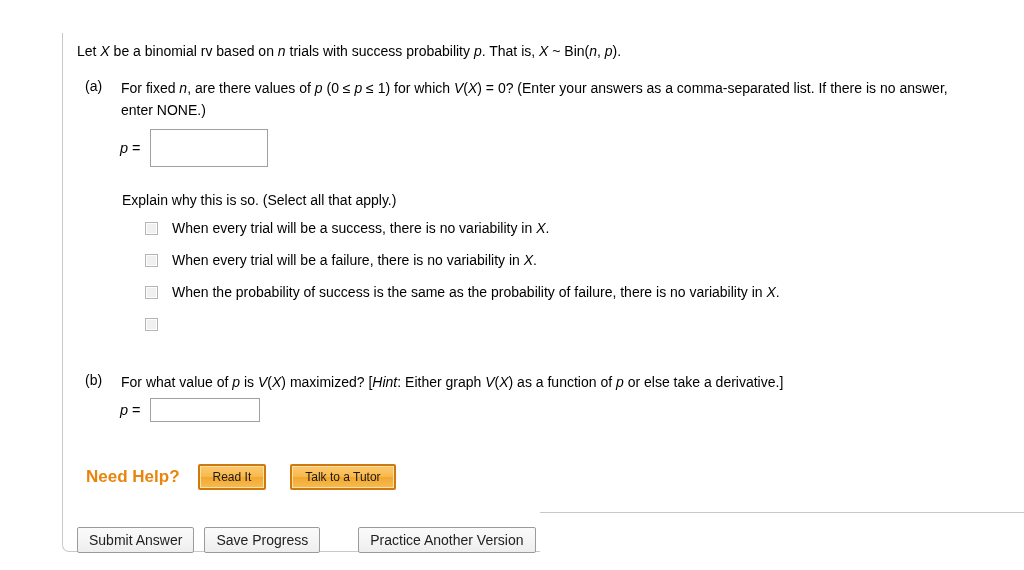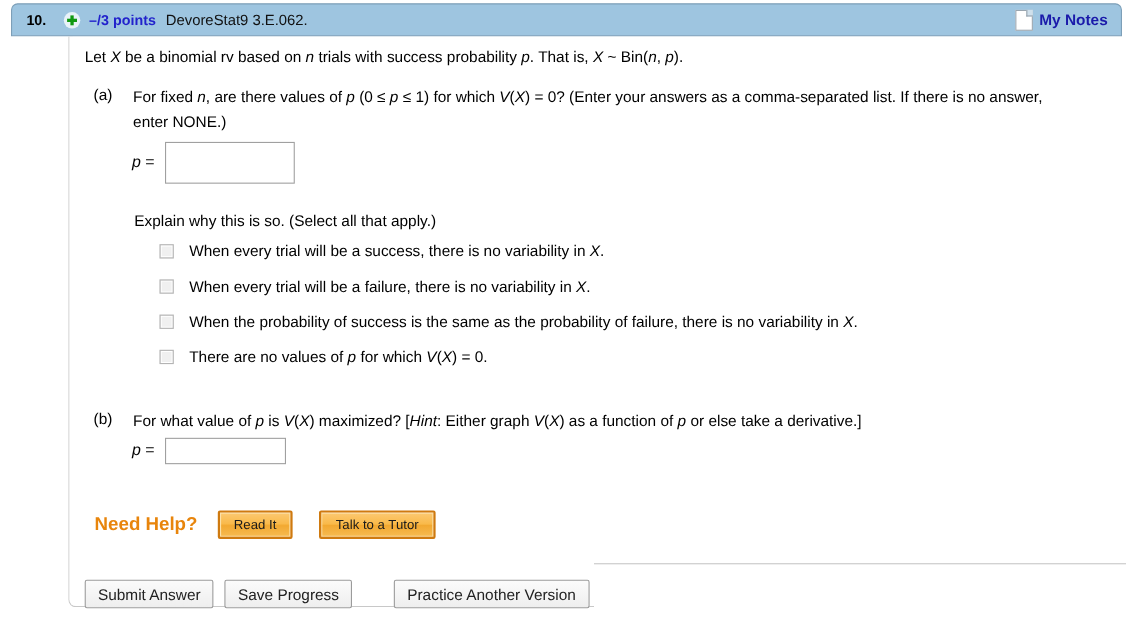--- a/index.html
+++ b/index.html
@@ -267,30 +267,20 @@
     white-space: nowrap;
   }
   .gap-sm { width: 10px; }
   .gap-lg { width: 38px; }
 </style>
 </head>
 <body>
 
 <div class="page">
 
-  <div class="qheader">
-    <span class="qnum">10.</span>
-    <span class="plus-icon"></span>
-    <span class="points">–/3 points</span>
-    <span class="qcode">DevoreStat9 3.E.062.</span>
-    <span class="mynotes">
-      <span class="note-icon"></span>
-      <span class="mynotes-label">My Notes</span>
-    </span>
-  </div>
 
   <div class="qbody"></div>
   <div class="divider"></div>
 
   <div class="content">
 
     <div class="intro">
       <span>Let </span><i>X</i><span> be a binomial rv based on </span><i>n</i><span> trials with success probability </span><i>p</i><span>. That is, </span><i>X</i><span> ~ Bin(</span><i>n</i><span>, </span><i>p</i><span>).</span>
     </div>
 
@@ -313,21 +303,20 @@
       <div class="choice">
         <span class="cbox"></span>
         <span class="choice-label"><span>When every trial will be a failure, there is no variability in </span><i>X</i><span>.</span></span>
       </div>
       <div class="choice">
         <span class="cbox"></span>
         <span class="choice-label"><span>When the probability of success is the same as the probability of failure, there is no variability in </span><i>X</i><span>.</span></span>
       </div>
       <div class="choice">
         <span class="cbox"></span>
-        <span class="choice-label"><span>There are no values of </span><i>p</i><span> for which </span><i>V</i><span>(</span><i>X</i><span>) = 0.</span></span>
       </div>
     </div>
 
     <div class="part part-b">
       <span class="part-label">(b)</span><span class="part-text"><span>For what value of </span><i>p</i><span> is </span><i>V</i><span>(</span><i>X</i><span>) maximized? [</span><i>Hint</i><span>: Either graph </span><i>V</i><span>(</span><i>X</i><span>) as a function of </span><i>p</i><span> or else take a derivative.]</span></span>
     </div>
 
     <div class="ansrow ansrow-b">
       <span class="plabel"><i>p</i>&nbsp;<span>=</span></span>
       <input class="answer-input input-small" type="text" value="" style="">

